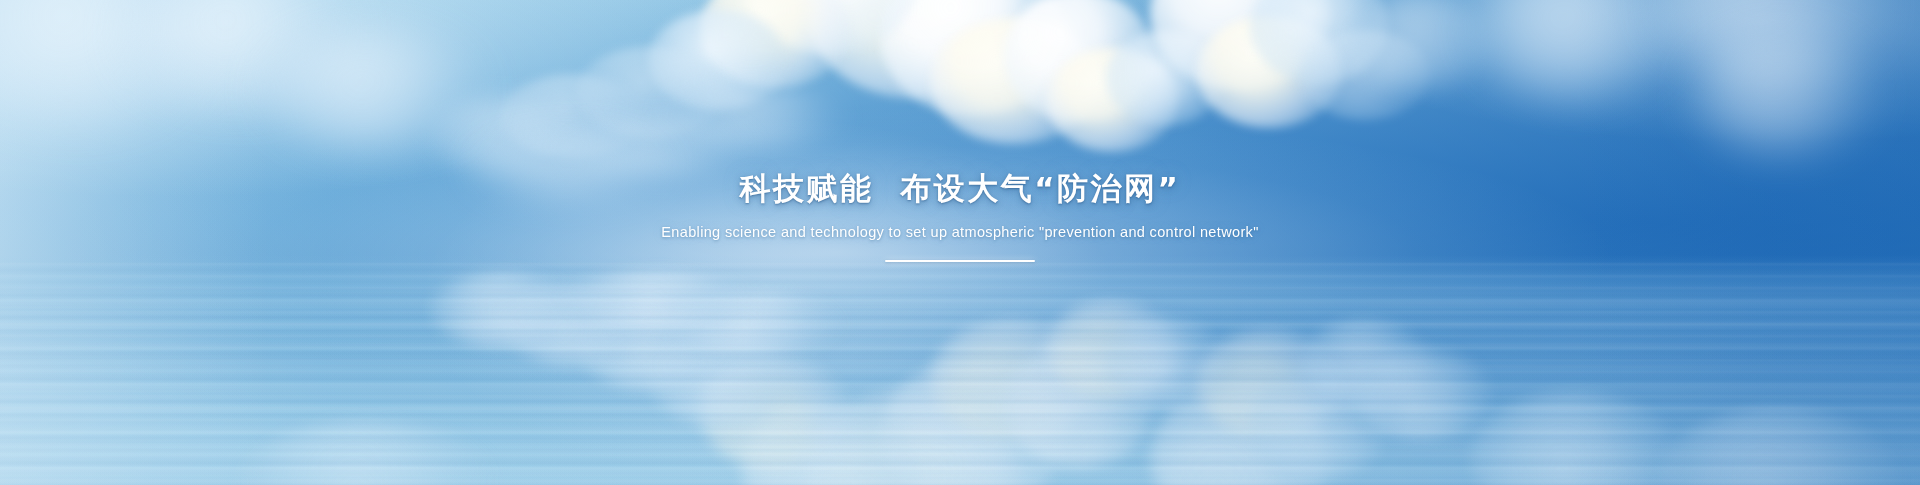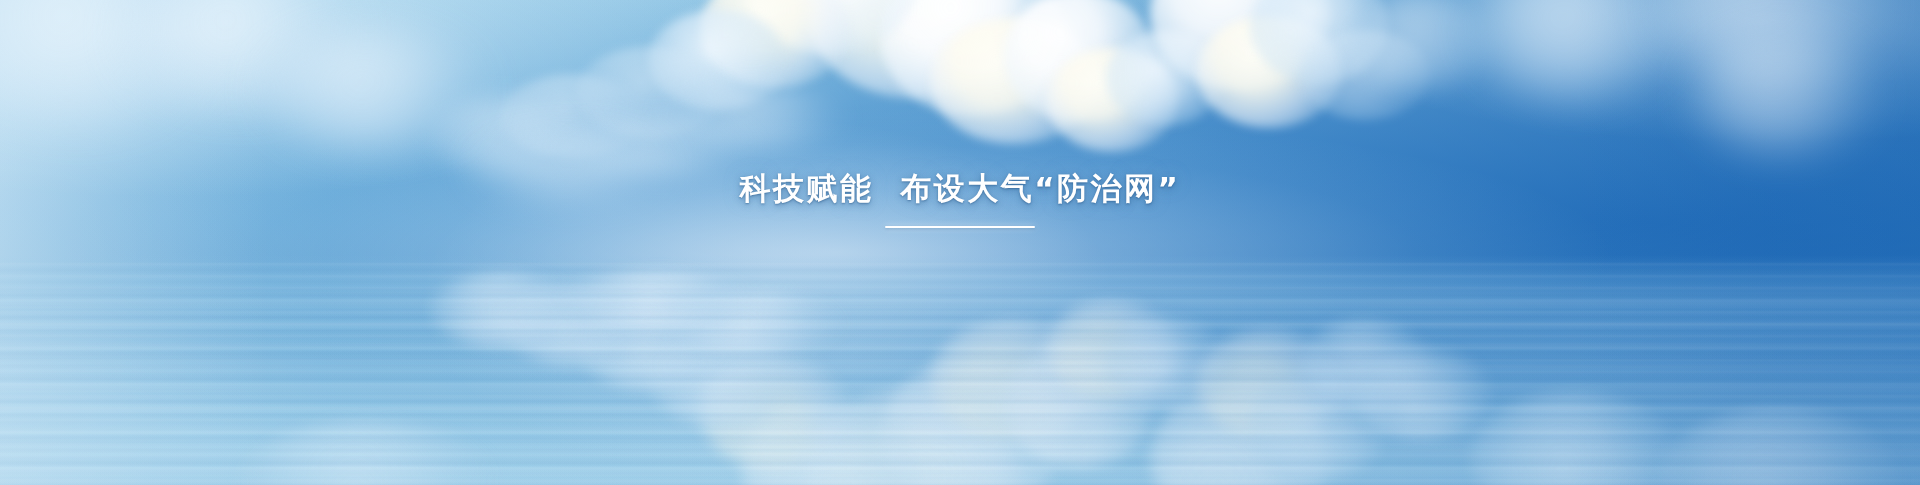--- a/index.html
+++ b/index.html
@@ -278,16 +278,17 @@
   </div>
 
   <div class="refl-smear"></div>
   <div class="ripples"></div>
   <div class="ripples-b"></div>
 
   <div class="layer vignette"></div>
 
   <div class="hero-text">
     <h1 class="hero-title">科技赋能  布设大气“防治网”</h1>
+    <p class="hero-sub">Enabling science and technology to set up atmospheric "prevention and control network"</p>
     <div class="hero-rule"></div>
   </div>
 
 </div>
 
 </body></html>

